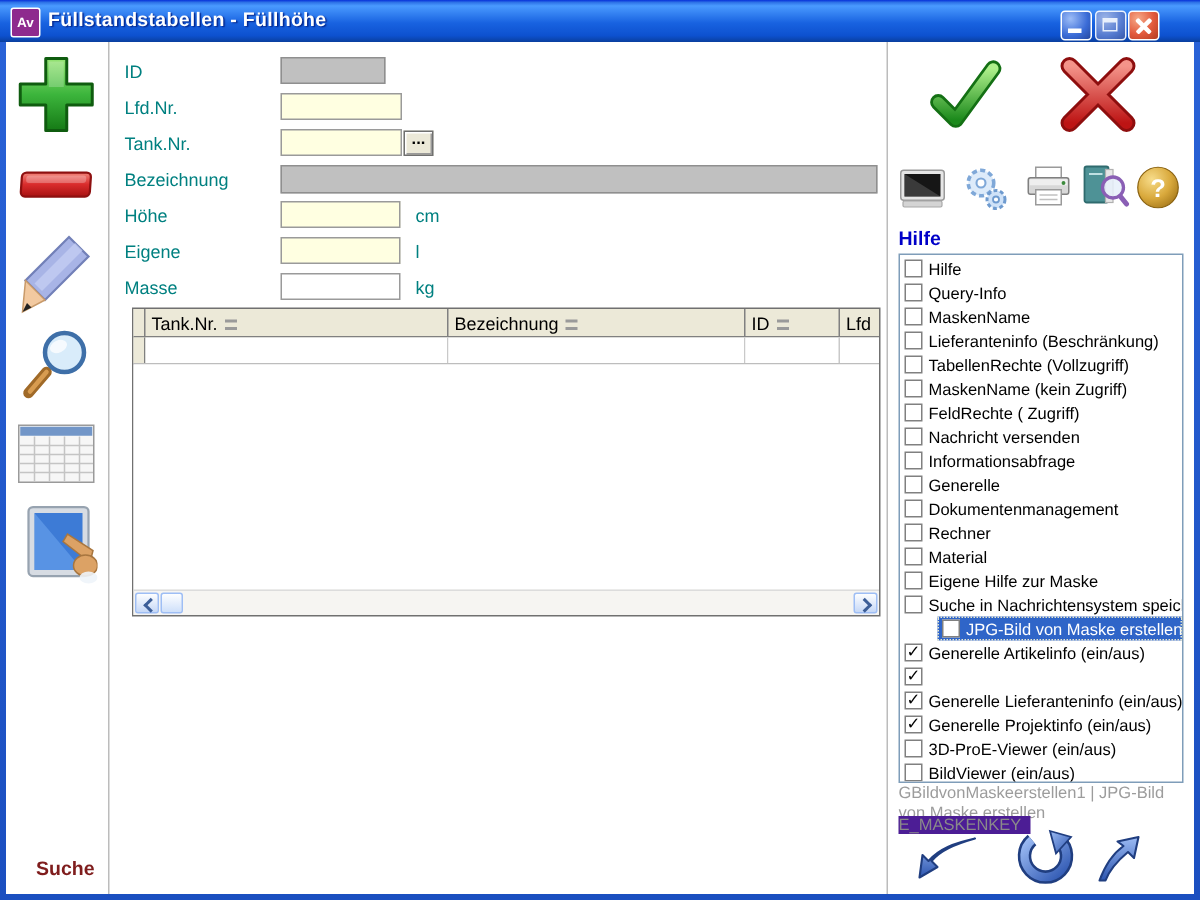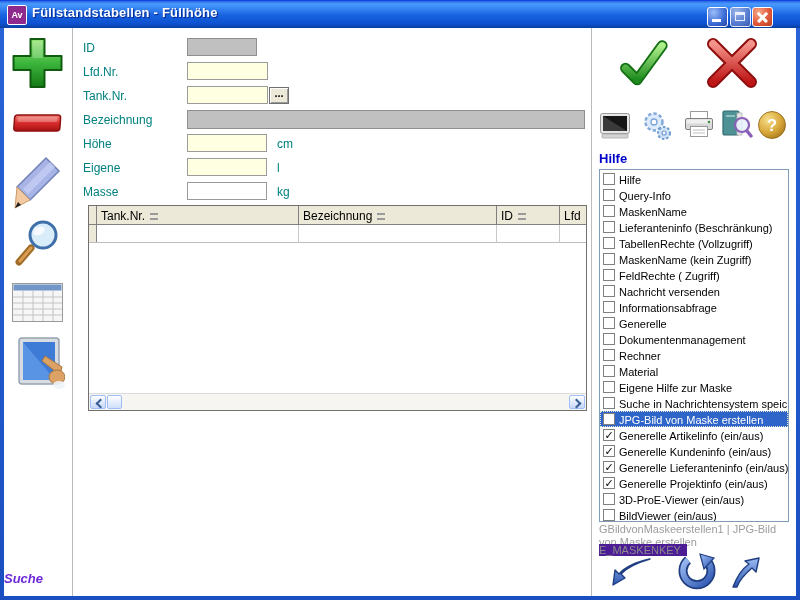--- a/index.html
+++ b/index.html
@@ -19,21 +19,21 @@
   .btn-close{left:752px;background:radial-gradient(circle at 30% 25%,#f6a988,#e25a3c 55%,#b33c22);}
   .glyph-min{position:absolute;left:4px;bottom:4px;width:9px;height:3px;background:#fff;}
   .glyph-max{position:absolute;left:4px;top:4px;width:10px;height:9px;border:1px solid #fff;border-top-width:3px;box-sizing:border-box;}
   .xbar{position:absolute;left:3px;top:8px;width:13px;height:2.6px;background:#fff;border-radius:1px;}
   .xbar.b1{transform:rotate(45deg);} .xbar.b2{transform:rotate(-45deg);}
   
   .content{position:absolute;left:4px;top:28px;width:792px;height:568px;background:#fff;}
   .vdivider{position:absolute;top:0;width:1px;height:568px;background:#bcbcbc;}
   
   .side-icon{position:absolute;cursor:pointer;}
-  .suche{position:absolute;left:0;top:543px;font-size:13px;font-weight:bold;color:#6d28d9;font-style:italic;}
+  .suche{position:absolute;left:20px;top:543px;font-size:13px;font-weight:bold;color:#7f1d1d;}
   
   .flabel{position:absolute;left:79px;font-size:12px;color:#008080;}
   .funit{position:absolute;left:273px;font-size:12px;color:#008080;}
   .field{position:absolute;box-sizing:border-box;border:1px solid #9a9a9a;height:18px;}
   .f-gray{background:#c0c0c0;border-color:#8f8f8f;}
   .f-yellow{background:#ffffe1;}
   .f-white{background:#ffffff;}
   .lookup-btn{position:absolute;left:265px;top:59px;width:20px;height:17px;background:#ece9d8;
     border:1px solid #707070;box-shadow:inset 1px 1px 0 #fff,inset -1px -1px 0 #9a9a9a;
     font-size:11px;font-weight:bold;text-align:center;line-height:11px;color:#000;box-sizing:border-box;cursor:pointer;}
@@ -58,21 +58,21 @@
   .chev-l{left:6px;transform:rotate(45deg);}
   .chev-r{left:3px;transform:rotate(225deg);}
   
   .hilfe-title{position:absolute;left:595px;top:123px;font-size:13px;font-weight:bold;color:#0000c8;}
   .optbox{position:absolute;left:595px;top:141px;width:190px;height:353px;border:1px solid #7f9db9;
     background:#fff;box-sizing:border-box;overflow:hidden;padding-top:1px;}
   .opt{height:16px;display:flex;align-items:center;cursor:pointer;}
   .opt .cb{width:12px;height:12px;border:1px solid #808080;background:#fff;margin:0 4px 0 3px;flex:none;
     font-size:11px;line-height:11px;text-align:center;color:#000;box-sizing:border-box;}
   .opt-label{font-size:11px;color:#000;white-space:nowrap;overflow:hidden;padding-top:1px;}
-  .opt.sel{background:#2f65c8;outline:1px dotted #e8e8d0;outline-offset:-1px;}
+  .opt.sel{background:#2f65c8;outline:1px dotted #e8e8d0;outline-offset:-1px;margin-left:25px;}
   .opt.sel .opt-label{color:#fff;}
   .status-text{position:absolute;left:595px;top:495px;width:192px;font-size:11px;line-height:13px;
     color:#9c9c9c;overflow:hidden;height:26px;}
   .status-key{position:absolute;left:595px;top:516px;font-size:11px;color:#8a8a8a;background:#4c1d95;padding-right:6px;}
   .nav-icon{position:absolute;cursor:pointer;}
 </style>
 </head>
 <body>
 
 <div class="window">
@@ -374,21 +374,20 @@
         <div class="opt sel">
           <span class="cb"></span>
           <span class="opt-label">JPG-Bild von Maske erstellen</span>
         </div>
         <div class="opt">
           <span class="cb">✓</span>
           <span class="opt-label">Generelle Artikelinfo (ein/aus)</span>
         </div>
         <div class="opt">
           <span class="cb">✓</span>
-          <span class="opt-label">Generelle Kundeninfo (ein/aus)</span>
         </div>
         <div class="opt">
           <span class="cb">✓</span>
           <span class="opt-label">Generelle Lieferanteninfo (ein/aus)</span>
         </div>
         <div class="opt">
           <span class="cb">✓</span>
           <span class="opt-label">Generelle Projektinfo (ein/aus)</span>
         </div>
         <div class="opt">

